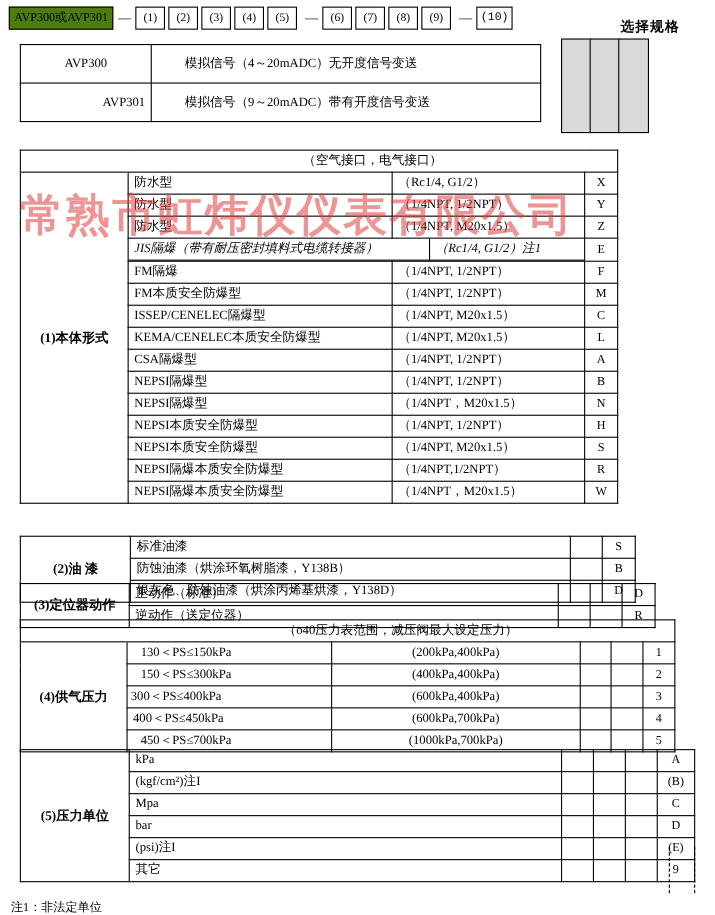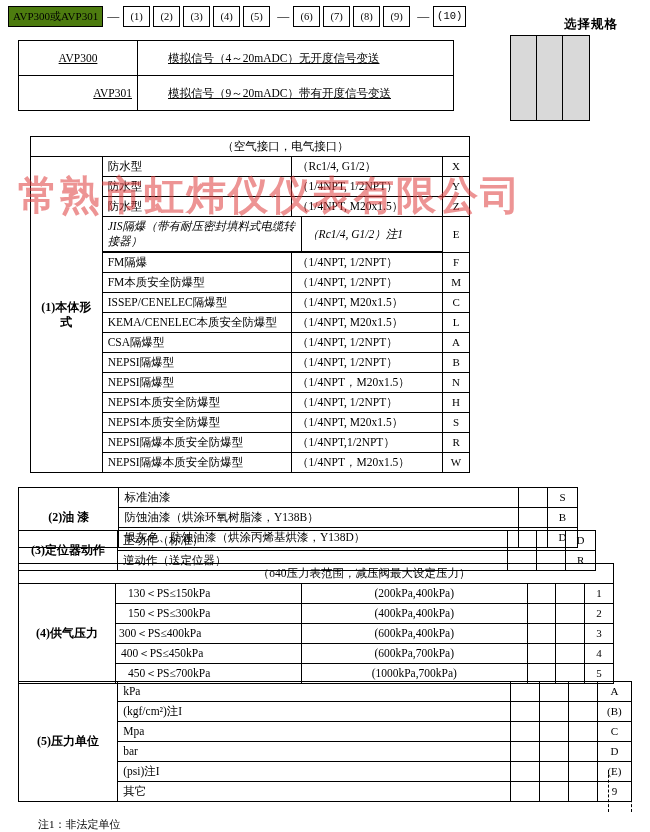--- a/index.html
+++ b/index.html
@@ -56,21 +56,21 @@
     font-family:"Liberation Serif", serif;
     font-size:40px;font-weight:bold;
     color:rgba(222,60,60,0.55);
     letter-spacing:2px;
     white-space:nowrap;
     pointer-events:none;
     z-index:40;
   }
 
   .note{
-    position:absolute;left:10px;top:817px;font-size:11px;margin-left:28px;
+    position:absolute;left:10px;top:817px;font-size:11px;
   }
 
   .dashed-box{
     position:absolute;border-left:1px dashed #000;border-right:1px dashed #000;
   }
 </style>
 </head>
 <body>
 
 <div class="page">
@@ -97,34 +97,34 @@
       <span class="cell wide">(10)</span>
     </span>
   </div>
 
   <div class="sel-title">选择规格</div>
 
   <div class="strip" style="left:510px;top:35px;width:26px;height:84px;"></div>
   <div class="strip" style="left:536px;top:35px;width:26px;height:84px;"></div>
   <div class="strip" style="left:562px;top:35px;width:26px;height:84px;"></div>
 
-  <table class="tbl" style="left:18px;top:40px;width:436px;text-decoration:underline;">
+  <table class="tbl" style="left:18px;top:40px;width:474px;">
     <tbody>
         <tr>
       <td class="ctr" style="width:108px;height:30px;">AVP300</td>
       <td style="padding-left:30px;">模拟信号（4～20mADC）无开度信号变送</td>
     </tr>
     <tr>
       <td class="ctr" style="height:30px;text-align:right;">AVP301</td>
       <td style="padding-left:30px;">模拟信号（9～20mADC）带有开度信号变送</td>
     </tr>
   </tbody>
     </table>
 
-  <table class="tbl" style="left:30px;top:136px;width:440px;">
+  <table class="tbl" style="left:18px;top:136px;width:544px;">
     <tbody>
         <tr>
       <td style="width:5px;border-right:none;border-bottom:none;"></td>
       <td class="ctr" colspan="3" style="border-left:none;">（空气接口，电气接口）</td>
     </tr>
     <tr>
       <td class="lbl" rowspan="15">(1)本体形式</td>
       <td style="width:246px;">防水型</td>
       <td style="width:172px;">（Rc1/4, G1/2）</td>
       <td class="code-col">X</td>

